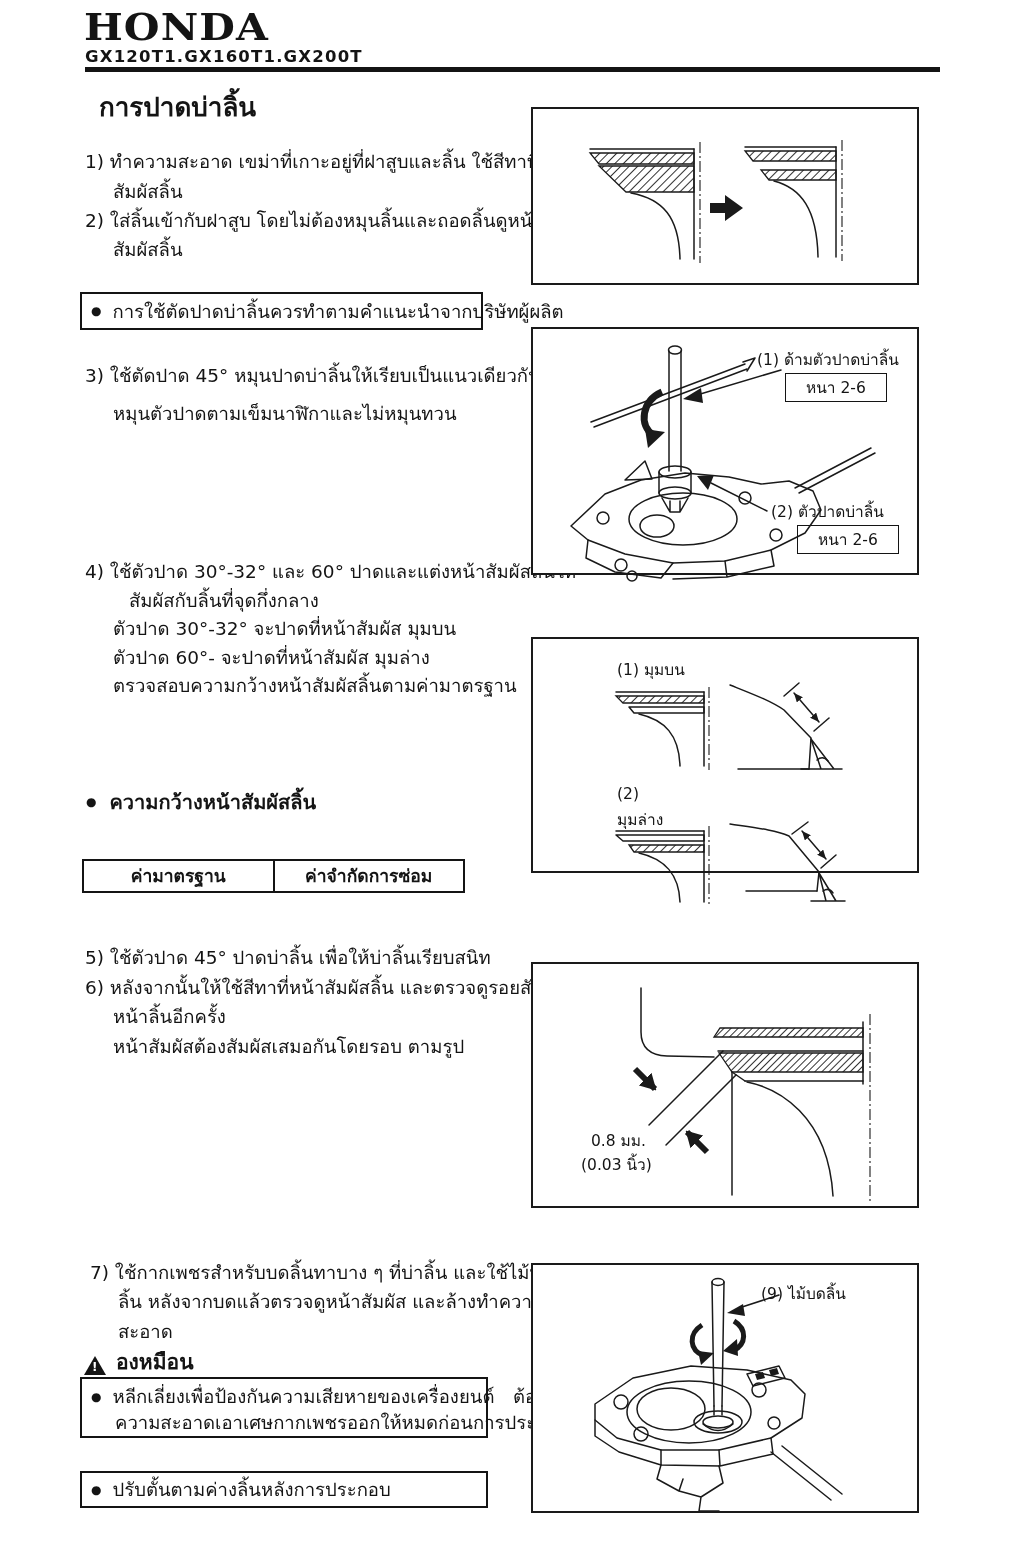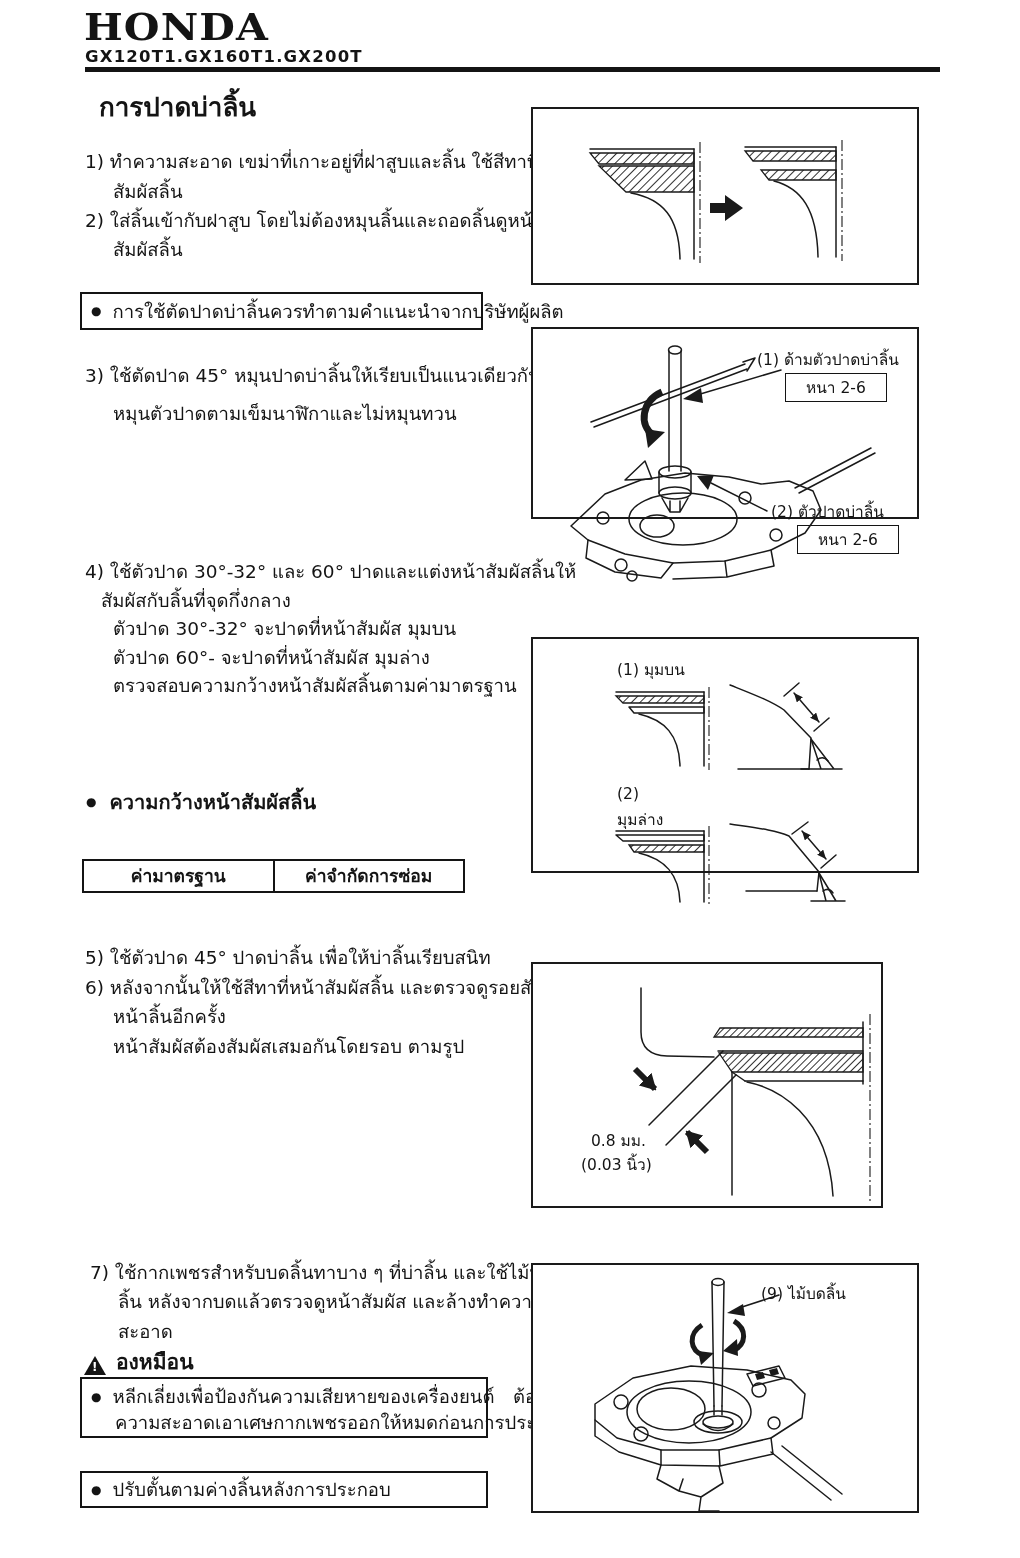--- a/index.html
+++ b/index.html
@@ -63,21 +63,21 @@
   <div class="hd" style="left:104px;top:259px">ข้อสังเกตุ</div>
   <div class="nbox" style="left:80px;top:292px;width:403px;height:38px">
     <span class="blt">●</span>
     <span>การใช้ตัดปาดบ่าลิ้นควรทำตามคำแนะนำจากบริษัทผู้ผลิต</span>
   </div>
 
   <div class="tl" style="left:85px;top:364px">3) ใช้ตัดปาด 45° หมุนปาดบ่าลิ้นให้เรียบเป็นแนวเดียวกัน</div>
   <div class="tl" style="left:113px;top:402px">หมุนตัวปาดตามเข็มนาฬิกาและไม่หมุนทวน</div>
 
   <div class="tl" style="left:85px;top:560px">4) ใช้ตัวปาด 30°-32° และ 60° ปาดและแต่งหน้าสัมผัสลิ้นให้</div>
-  <div class="tl" style="left:101px;top:589px">สัมผัสกับลิ้นที่จุดกึ่งกลาง</div>
+  <div class="tl" style="left:129px;top:589px">สัมผัสกับลิ้นที่จุดกึ่งกลาง</div>
   <div class="tl" style="left:113px;top:617px">ตัวปาด 30°-32° จะปาดที่หน้าสัมผัส มุมบน</div>
   <div class="tl" style="left:113px;top:646px">ตัวปาด 60°- จะปาดที่หน้าสัมผัส มุมล่าง</div>
   <div class="tl" style="left:113px;top:674px">ตรวจสอบความกว้างหน้าสัมผัสลิ้นตามค่ามาตรฐาน</div>
 
   <div class="whead" style="left:86px;top:786px">
     <span class="blt">●</span>
     <span>ความกว้างหน้าสัมผัสลิ้น</span>
   </div>
 
   <table class="spec">
@@ -134,21 +134,21 @@
       <path class="fl" d="M 177 94 h 15 v -8 l 18 13 l -18 13 v -8 h -15 z"></path>
       <line class="ln" x1="212" y1="38" x2="303" y2="38"></line>
       <polygon class="hb" fill="url(#p1)" points="212,42 303,42 303,52 220,52"></polygon>
       <polygon class="hb" fill="url(#p1)" points="228,61 303,61 303,71 236,71"></polygon>
       <path class="ln" d="M 241 72 C 268 79 284 100 285 148"></path>
       <line class="ln" x1="303" y1="38" x2="303" y2="148"></line>
       <line class="cl" x1="309" y1="31" x2="309" y2="152"></line>
     </svg>
   </div>
 
-  <div class="fig" style="left:531px;top:327px;width:388px;height:192px">
+  <div class="fig" style="left:531px;top:327px;width:388px;height:248px">
     <svg width="384" height="262" viewBox="0 0 384 262">
       <path class="ln" d="M 38 197 L 72 165 L 108 151 L 152 144 L 196 148 L 228 155 L 256 152 L 280 162 L 288 181 L 272 204 L 238 221 L 192 232 L 140 234 L 92 225 L 55 211 Z"></path>
       <path class="ln" d="M 55 211 L 53 229 L 82 243 L 128 249 L 140 234 M 192 232 L 194 248 L 140 250 M 238 221 L 241 237 L 194 248"></path>
       <ellipse class="ln" cx="150" cy="190" rx="54" ry="26"></ellipse>
       <ellipse class="ln" cx="124" cy="197" rx="17" ry="11"></ellipse>
       <circle class="ln" cx="70" cy="189" r="6"></circle>
       <circle class="ln" cx="212" cy="169" r="6"></circle>
       <circle class="ln" cx="243" cy="206" r="6"></circle>
       <polygon class="ln" points="92,151 112,132 119,150"></polygon>
       <line class="ln" x1="262" y1="159" x2="338" y2="119"></line>
@@ -216,21 +216,21 @@
       <line class="ln" x1="259" y1="195" x2="275" y2="183"></line>
       <line class="ln" x1="288" y1="229" x2="303" y2="216"></line>
       <path class="ln" d="M 286 234 L 303 262 M 286 234 L 293 262 M 278 262 L 312 262"></path>
       <path class="ln" d="M 290 252 Q 296 248 300 254"></path>
     </svg>
     <div class="flabel" style="left:84px;top:18px">(1) มุมบน</div>
     <div class="flabel" style="left:84px;top:146px">(2)</div>
     <div class="flabel" style="left:84px;top:168px">มุมล่าง</div>
   </div>
 
-  <div class="fig" style="left:531px;top:962px;width:352px;height:246px">
+  <div class="fig" style="left:531px;top:962px;width:388px;height:246px">
     <svg width="384" height="242" viewBox="0 0 384 242">
       <defs>
         <pattern id="p4" patternUnits="userSpaceOnUse" width="5" height="5" patternTransform="rotate(45)">
           <line x1="0" y1="0" x2="0" y2="5" stroke="#1a1a1a" stroke-width="1.8"></line>
         </pattern>
         <marker id="fat4" viewBox="0 0 16 18" refX="14" refY="9" markerWidth="16" markerHeight="18" orient="auto" markerUnits="userSpaceOnUse">
           <path d="M0,0 L16,9 L0,18 Z" fill="#1a1a1a"></path>
         </marker>
       </defs>
       <path class="ln" d="M 108 24 L 108 68 Q 108 91 134 92 L 181 93"></path>

